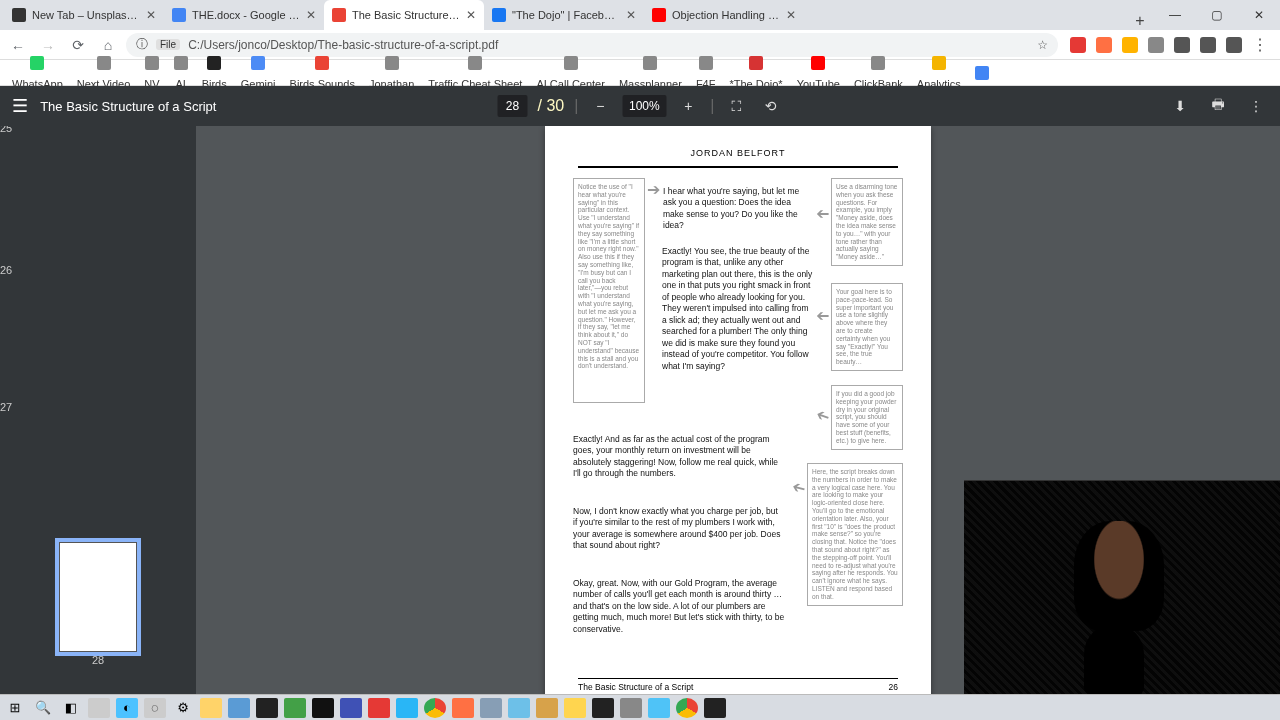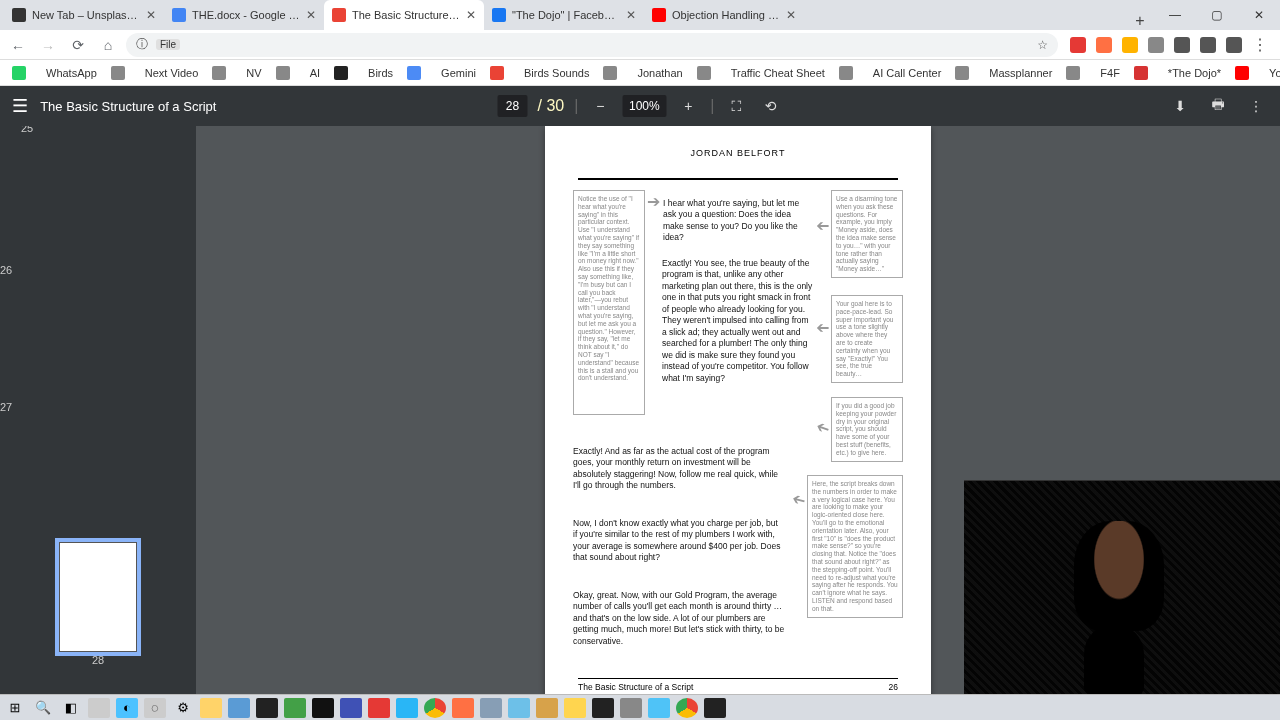--- a/index.html
+++ b/index.html
@@ -19,21 +19,21 @@
 
 .addressbar-row { height: 30px; background: #fff; display: flex; align-items: center; padding: 0 6px; gap: 6px; border-bottom: 1px solid #ddd; }
 .nav-btn { width: 24px; height: 24px; display: flex; align-items: center; justify-content: center; color: #5f6368; border-radius: 50%; font-size: 14px; }
 .nav-btn.disabled { color: #bbb; }
 .omnibox { flex: 1; height: 24px; background: #f1f3f4; border-radius: 12px; display: flex; align-items: center; padding: 0 10px; gap: 8px; font-size: 12px; color: #555; }
 .omnibox .file-chip { background: #e0e0e0; border-radius: 3px; padding: 0 4px; font-size: 10px; color: #333; }
 .ext-icons { display: flex; gap: 10px; padding: 0 6px; }
 .ext-icons span { width: 16px; height: 16px; border-radius: 3px; display: inline-block; }
 
 .bookmarks-bar { height: 26px; background: #fff; display: flex; align-items: center; padding: 0 6px; gap: 2px; border-bottom: 1px solid #ddd; font-size: 11px; }
-.bookmark { display: flex; align-items: center; gap: 20px; padding: 2px 6px; border-radius: 3px; color: #333; white-space: nowrap; }
+.bookmark { display: flex; align-items: center; gap: 8px; padding: 2px 6px; border-radius: 3px; color: #333; white-space: nowrap; flex-direction: column; }
 .bookmark .fav { width: 14px; height: 14px; border-radius: 2px; flex: none; }
 .bm-spacer { flex: 1; }
 
 
 .pdf-toolbar { height: 40px; background: #323639; color: #fff; display: flex; align-items: center; padding: 0 12px; gap: 12px; }
 .pdf-toolbar .menu-icon { font-size: 18px; cursor: pointer; }
 .pdf-title { font-size: 13px; flex: none; }
 .pdf-center { position: absolute; left: 50%; transform: translateX(-50%); display: flex; align-items: center; gap: 10px; }
 .page-input { width: 30px; height: 22px; background: #202124; color: #fff; border: none; text-align: center; font-size: 12px; border-radius: 2px; }
 .page-total { font-size: 16px; color: #fef9c3; }
@@ -41,29 +41,29 @@
 .tb-btn { width: 24px; height: 24px; display: flex; align-items: center; justify-content: center; color: #ddd; font-size: 14px; cursor: pointer; }
 .pdf-right { margin-left: auto; display: flex; gap: 14px; }
 
 .pdf-body { display: flex; height: 594px; background: #525659; }
 .thumb-rail { width: 196px; background: #323639; overflow-y: auto; position: relative; }
 .thumb-inner { padding: 6px 0 20px; }
 .thumb-slot { display: flex; flex-direction: column; align-items: center; margin-bottom: 0; }
 .thumb-page { width: 78px; height: 110px; background: #fff; border: 1px solid #555; margin: 4px 0 2px; }
 .thumb-page.selected { outline: 4px solid #8ab4f8; }
 .thumb-num { font-size: 11px; color: #ccc; margin-bottom: 14px;}
-.thumb-num.first { margin-top:-10px; margin-bottom: 130px; margin-left: 21px;}
+.thumb-num.first { margin-top:-10px; margin-bottom: 130px;}
 .thumb-num.spacer { margin-bottom: 125px; }
 
 .page-area { flex: 1; display: flex; justify-content: center; overflow: auto; position: relative; }
 .page-area::-webkit-scrollbar { width: 14px; }
 .page-area::-webkit-scrollbar-track { background: #3c3f41; }
 .page-area::-webkit-scrollbar-thumb { background: #888; }
 .page { width: 386px; background: #fff; margin-top: 0; padding: 22px 0 16px; position: relative; box-shadow: 0 2px 6px rgba(0,0,0,.4); font-family: Arial, sans-serif; color: #000; }
-.page-header { text-align: center; font-size: 9px; letter-spacing: 1px; border-bottom: 2px solid #000; width: 320px; margin: 0 auto 10px; padding-bottom: 20px; }
+.page-header { text-align: center; font-size: 9px; letter-spacing: 1px; border-bottom: 2px solid #000; width: 320px; margin: 0 auto 10px; padding-bottom: 8px; }
 .page-title-big { text-align: center; font-weight: bold; font-size: 15px; letter-spacing: .5px; margin-bottom: 10px; color:#222; }
 .content-grid { position: relative; width: 330px; margin: 0 auto; font-size: 8px; line-height: 1.3; }
 .note-box { border: 1px solid #aaa; padding: 4px; font-size: 6.5px; line-height: 1.2; color: #888; position: absolute; }
 .main-col { position: absolute; font-size: 8.5px; line-height: 1.35; color:#111;margin-top:8px; }
 .page-footer { width: 320px; margin: 0 auto; border-top: 1.5px solid #000; display: flex; justify-content: space-between; font-size: 8.5px; padding-top: 3px; position: absolute; bottom: 14px; left: 33px; }
 .arrow { position: absolute; color: #999; font-size: 16px; }
 
 
 .webcam { position: absolute; right: 0; bottom: 26px; width: 316px; height: 214px; background: #0a0a0a; border-top: 1px solid #333; overflow:hidden; }
 .webcam::before { content:""; position:absolute; inset:0; background: repeating-linear-gradient(45deg, #111 0 3px, #000 3px 6px); opacity:.6;}
@@ -114,20 +114,21 @@
 </div>
 
 <div class="addressbar-row">
   <div class="nav-btn">←</div>
   <div class="nav-btn disabled">→</div>
   <div class="nav-btn">⟳</div>
   <div class="nav-btn">⌂</div>
   <div class="omnibox">
     <span>ⓘ</span>
     <span class="file-chip">File</span>
+    <span>C:/Users/jonco/Desktop/The-basic-structure-of-a-script.pdf</span>
     <span style="margin-left:auto">☆</span>
   </div>
   <div class="ext-icons">
     <span style="background:#e53935"></span>
     <span style="background:#ff7043"></span>
     <span style="background:#ffb300"></span>
     <span style="background:#888"></span>
     <span style="background:#555"></span>
     <span style="background:#555"></span>
     <span style="background:#555"></span>

